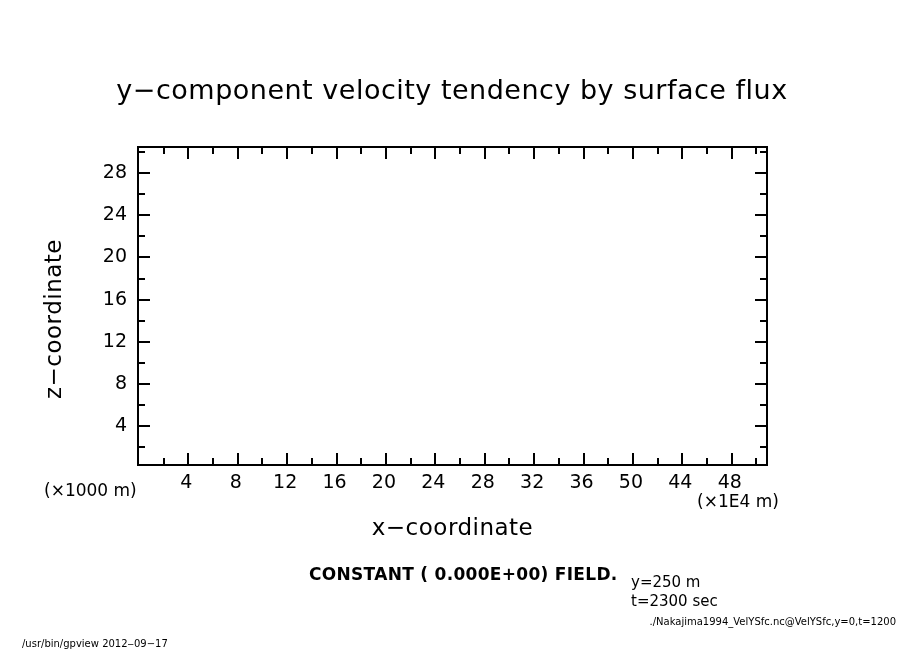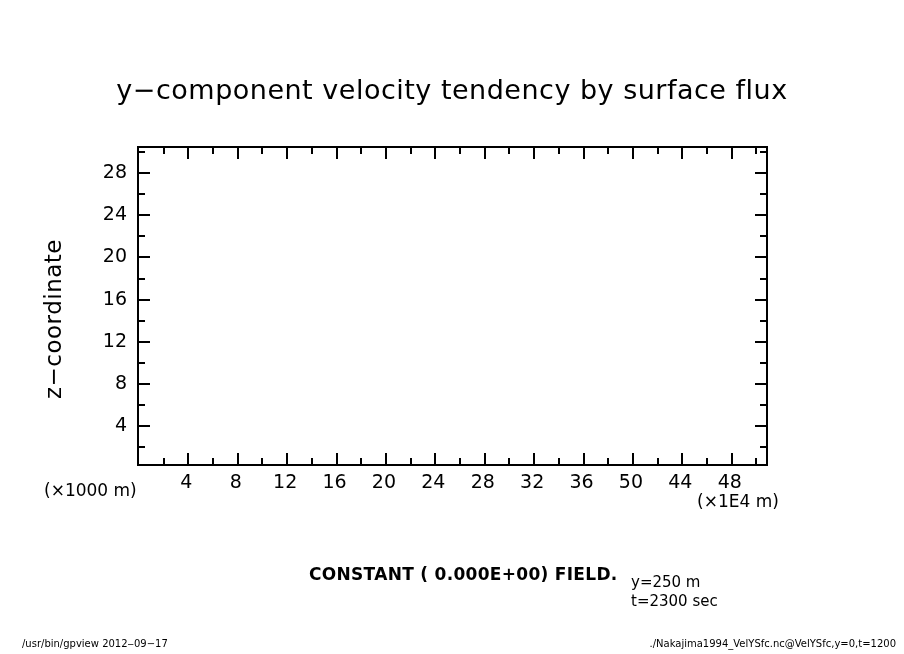--- a/index.html
+++ b/index.html
@@ -145,21 +145,21 @@
   #footer-left {
     position: absolute;
     left: 22px;
     top: 638px;
     font-size: 10px;
     white-space: nowrap;
   }
   #footer-right {
     position: absolute;
     right: 8px;
-    top: 638px;
+    top: 616px;
     font-size: 10px;
     white-space: nowrap;
     text-align: center;
   }
 </style>
 </head>
 <body>
 
 <div id="canvas">
 
@@ -251,20 +251,21 @@
   <div id="ylabel-col">
       <div class="ylabel" style="top: 423.895px;">4</div>
       <div class="ylabel" style="top: 381.789px;">8</div>
       <div class="ylabel" style="top: 339.684px;">12</div>
       <div class="ylabel" style="top: 297.579px;">16</div>
       <div class="ylabel" style="top: 255.474px;">20</div>
       <div class="ylabel" style="top: 213.368px;">24</div>
       <div class="ylabel" style="top: 171.263px;">28</div>
     </div>
 
+  <div id="x-axis-title">x−coordinate</div>
   <div id="y-axis-title">z−coordinate</div>
 
   <div id="y-unit">(×1000 m)</div>
   <div id="x-unit">(×1E4 m)</div>
 
   <div id="constant-note">CONSTANT ( 0.000E+00) FIELD.</div>
 
   <div id="info-block">
     <div>y=250 m</div>
     <div>t=2300 sec</div>

